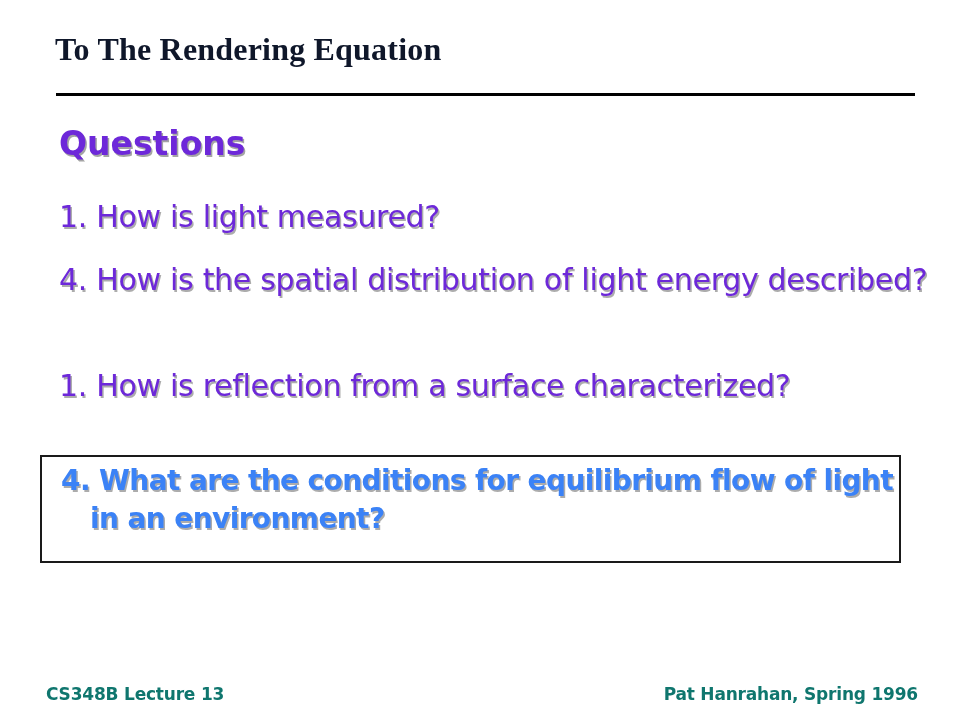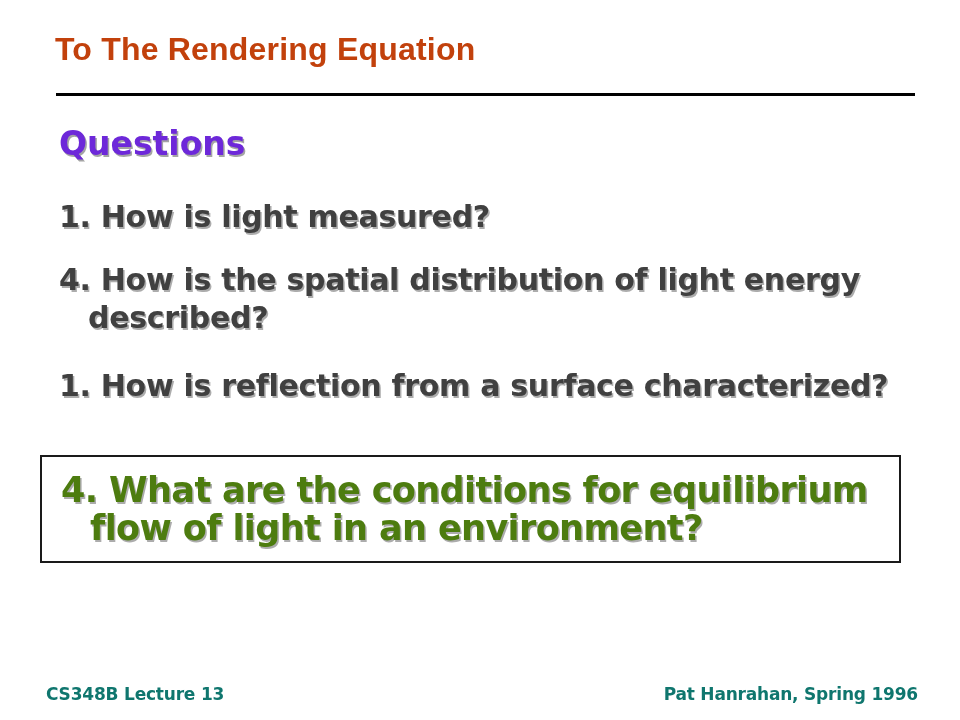--- a/index.html
+++ b/index.html
@@ -22,26 +22,26 @@
     inset: 0;
     background: #ffffff;
   }
 
   
   .slide-title {
     position: absolute;
     left: 55px;
     top: 30px;
     width: 860px;
-    font-family: Liberation Sans, sans-serif;
+    font-family: Liberation Serif, serif;
     font-weight: bold;
     font-size: 32px;
     line-height: 38px;
     letter-spacing: 0.2px;
-    color: #c2410c;
+    color: #0f172a;
     white-space: nowrap;
   }
 
   .title-rule {
     position: absolute;
     left: 56px;
     top: 93px;
     width: 859px;
     height: 3px;
     background: #000000;
@@ -67,24 +67,24 @@
     text-shadow: 1.5px 1.5px 0 rgba(90,90,90,0.55);
     white-space: nowrap;
   }
 
   
   .q-item {
     position: absolute;
     left: 59px;
     width: 850px;
     font-family: "DejaVu Sans", sans-serif;
-    font-weight: bold;
+    font-weight: normal;
     font-size: 30px;
     line-height: 38px;
-    color: #404040;
+    color: #6d28d9;
     text-shadow: 1.5px 1.5px 0 rgba(90,90,90,0.5);
     padding-left: 29px;
     text-indent: -29px;
     letter-spacing: -0.3px;
   }
 
   .q1 { top: 74px;  }
   .q2 { top: 137px; }
   .q3 { top: 243px; }
 
@@ -96,27 +96,27 @@
     width: 861px;
     height: 108px;
     border: 2px solid #1a1a1a;
     background: #ffffff;
     box-sizing: border-box;
   }
 
   .q4 {
     position: absolute;
     left: 19px;
-    top: 14px;
+    top: 5px;
     width: 830px;
     font-family: "DejaVu Sans", sans-serif;
     font-weight: bold;
-    font-size: 35px;
+    font-size: 28px;
     line-height: 38px;
-    color: #4d7c0f;
+    color: #3b82f6;
     text-shadow: 1.5px 1.5px 0 rgba(90,90,90,0.5);
     padding-left: 29px;
     text-indent: -29px;
     letter-spacing: -0.6px;
   }
 
   
   .footer {
     position: absolute;
     left: 46px;

